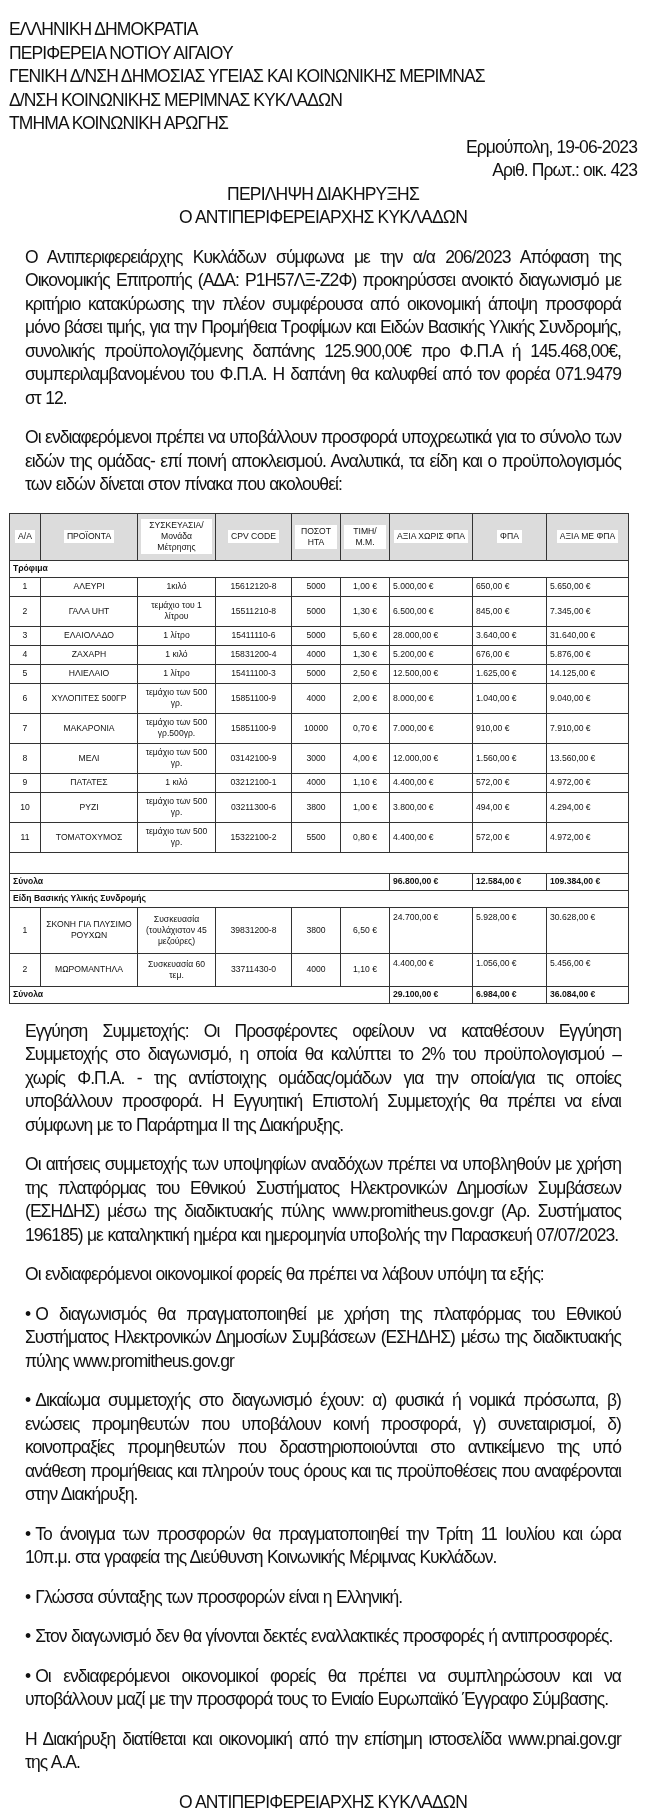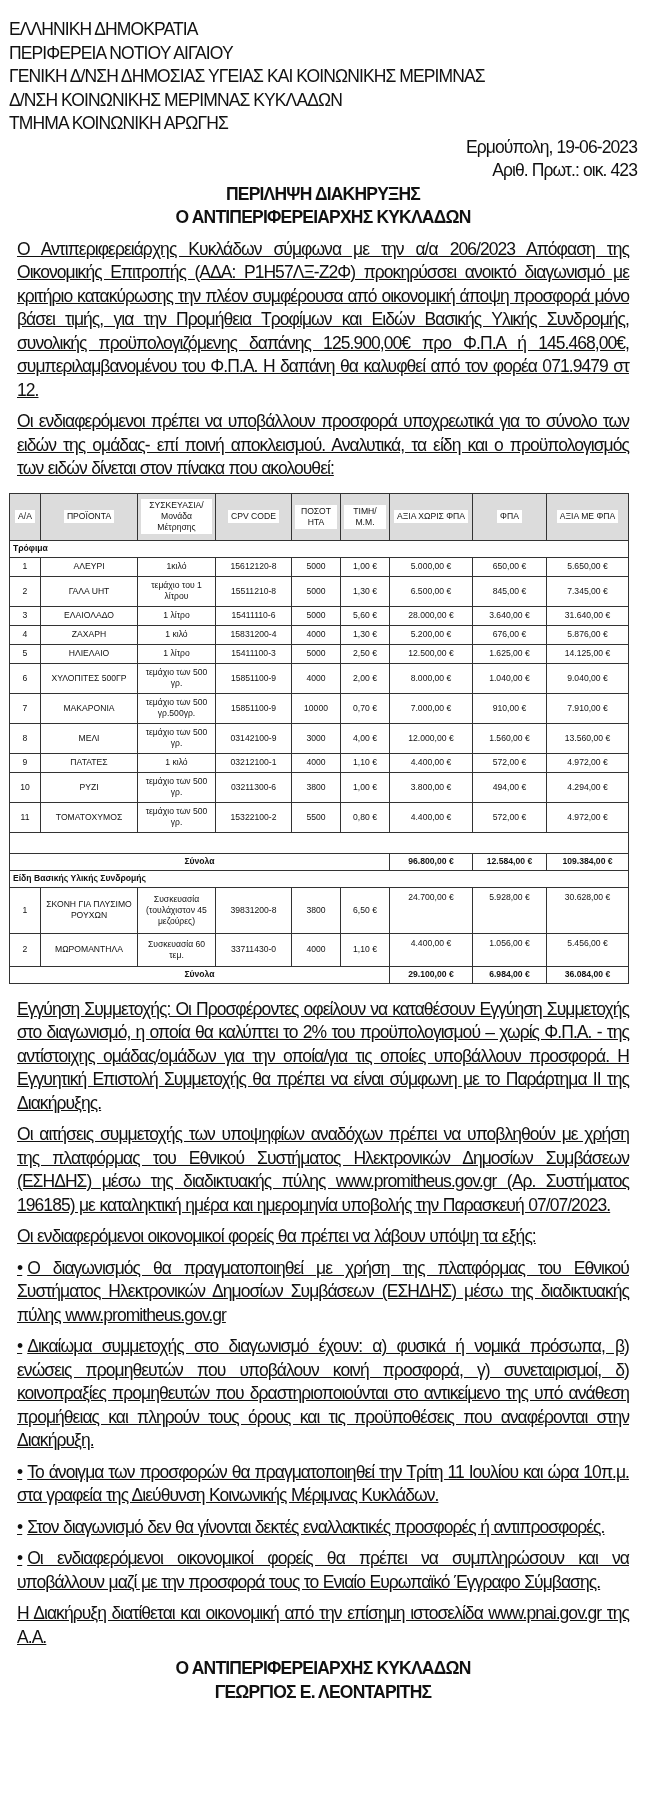--- a/index.html
+++ b/index.html
@@ -1,31 +1,31 @@
 <!DOCTYPE html>
 <html><head>
 <meta charset="utf-8">
 <style>
   html, body { margin: 0; padding: 0; background: #ffffff; }
   body { width: 672px; height: 1809px; position: relative; overflow: hidden; color: #111; }
   .page { position: absolute; left: 9px; top: 18px; width: 628px; }
   .cond { font-family: "Liberation Sans", sans-serif; font-size: 17.5px; line-height: 23.5px; transform-origin: left top; }
   .hdr-line { white-space: nowrap; font-size: 17.5px; line-height: 23.5px; letter-spacing: -0.9px; }
   .right { text-align: right; letter-spacing: -0.9px; }
-  .center-bold { text-align: center; font-weight: bold; letter-spacing: -0.8px; }
-  p.body { margin: 8px; text-align: justify; letter-spacing: -0.95px; word-spacing: 0.5px; text-decoration: underline; }
+  .center-bold { text-align: center; font-weight: normal; letter-spacing: -0.8px; }
+  p.body { margin: 16px; text-align: justify; letter-spacing: -0.95px; word-spacing: 0.5px; }
   .bullet::before { content: "\2022"; margin-right: 5px; }
   
   .tbl-wrap { margin-top: 12px; margin-bottom: 14px; }
   table.items { border-collapse: collapse; width: 619px; font-family: "Liberation Sans", sans-serif; font-size: 8.6px; line-height: 11px; table-layout: fixed; }
   table.items th, table.items td { border: 1px solid #333; padding: 1px 3px; vertical-align: middle; }
   table.items thead th { background: #dcdcdc; font-weight: normal; text-align: center; height: 44px; }
   table.items thead th span { background: #ffffff; padding: 1px 3px; display: inline-block; }
   table.items td.c { text-align: center; }
-  table.items td.r { text-align: center; margin-top: 48px; }
+  table.items td.r { text-align: left; margin-top: 48px; }
   table.items td.l { text-align: center; margin-left: 40px; }
   table.items td.top { vertical-align: top; padding-top: 4px; }
   table.items tr.grp td { font-weight: bold; text-align: left; height: 14px; }
   table.items tr.sum td { font-weight: bold; height: 14px; }
   table.items tr.grand td { font-weight: bold; height: 40px; }
   table.items tr.row1 td { height: 16px; }
   table.items tr.row2 td { height: 27px; }
   table.items tr.row3 td { height: 40px; }
   table.items tr.blank td { height: 18px; }
 </style>
@@ -243,19 +243,20 @@
         </tbody>
     </table>
   </div>
 
   <p class="body">Εγγύηση Συμμετοχής: Οι Προσφέροντες οφείλουν να καταθέσουν Εγγύηση Συμμετοχής στο διαγωνισμό, η οποία θα καλύπτει το 2% του προϋπολογισμού – χωρίς Φ.Π.Α. - της αντίστοιχης ομάδας/ομάδων για την οποία/για τις οποίες υποβάλλουν προσφορά. Η Εγγυητική Επιστολή Συμμετοχής θα πρέπει να είναι σύμφωνη με το Παράρτημα ΙΙ της Διακήρυξης.</p>
   <p class="body">Οι αιτήσεις συμμετοχής των υποψηφίων αναδόχων πρέπει να υποβληθούν με χρήση της πλατφόρμας του Εθνικού Συστήματος Ηλεκτρονικών Δημοσίων Συμβάσεων (ΕΣΗΔΗΣ) μέσω της διαδικτυακής πύλης www.promitheus.gov.gr (Αρ. Συστήματος 196185) με καταληκτική ημέρα και ημερομηνία υποβολής την Παρασκευή 07/07/2023.</p>
   <p class="body">Οι ενδιαφερόμενοι οικονομικοί φορείς θα πρέπει να λάβουν υπόψη τα εξής:</p>
   <p class="body bullet">Ο διαγωνισμός θα πραγματοποιηθεί με χρήση της πλατφόρμας του Εθνικού Συστήματος Ηλεκτρονικών Δημοσίων Συμβάσεων (ΕΣΗΔΗΣ) μέσω της διαδικτυακής πύλης www.promitheus.gov.gr</p>
   <p class="body bullet">Δικαίωμα συμμετοχής στο διαγωνισμό έχουν: α)  φυσικά ή νομικά πρόσωπα, β) ενώσεις προμηθευτών που υποβάλουν κοινή προσφορά, γ) συνεταιρισμοί, δ) κοινοπραξίες προμηθευτών που δραστηριοποιούνται στο αντικείμενο της υπό ανάθεση προμήθειας και πληρούν τους όρους και τις προϋποθέσεις που αναφέρονται στην Διακήρυξη.</p>
   <p class="body bullet">Το άνοιγμα των προσφορών θα πραγματοποιηθεί την Τρίτη 11 Ιουλίου και ώρα 10π.μ. στα γραφεία της Διεύθυνση Κοινωνικής Μέριμνας Κυκλάδων.</p>
+  <p class="body bullet">Γλώσσα σύνταξης των προσφορών είναι η Ελληνική.</p>
   <p class="body bullet">Στον διαγωνισμό δεν θα γίνονται δεκτές εναλλακτικές προσφορές ή αντιπροσφορές.</p>
   <p class="body bullet">Οι ενδιαφερόμενοι οικονομικοί φορείς θα πρέπει να συμπληρώσουν και να υποβάλλουν μαζί με την προσφορά τους το Ενιαίο Ευρωπαϊκό Έγγραφο Σύμβασης.</p>
   <p class="body">Η Διακήρυξη διατίθεται και οικονομική από την επίσημη ιστοσελίδα www.pnai.gov.gr της Α.Α.</p>
 
   <div class="center-bold">Ο ΑΝΤΙΠΕΡΙΦΕΡΕΙΑΡΧΗΣ ΚΥΚΛΑΔΩΝ</div>
   <div class="center-bold">ΓΕΩΡΓΙΟΣ Ε. ΛΕΟΝΤΑΡΙΤΗΣ</div>
 </div>
 
 </body></html>

